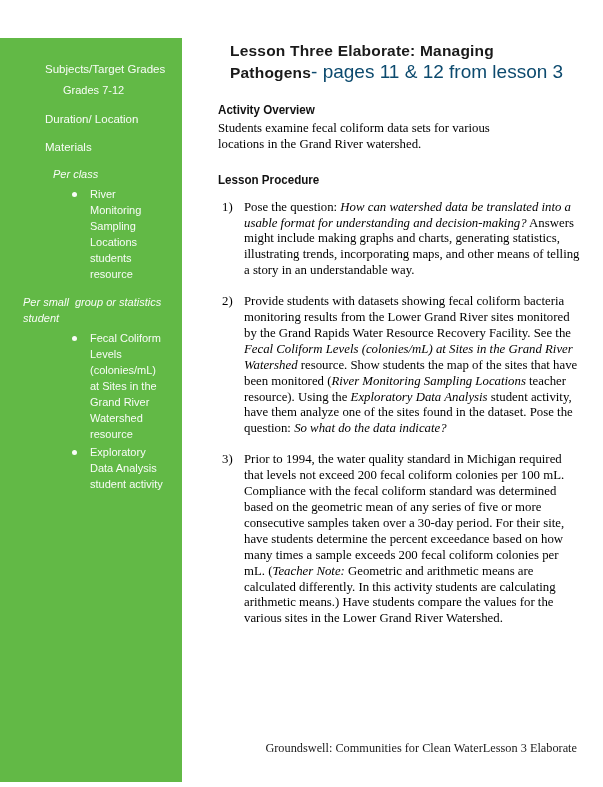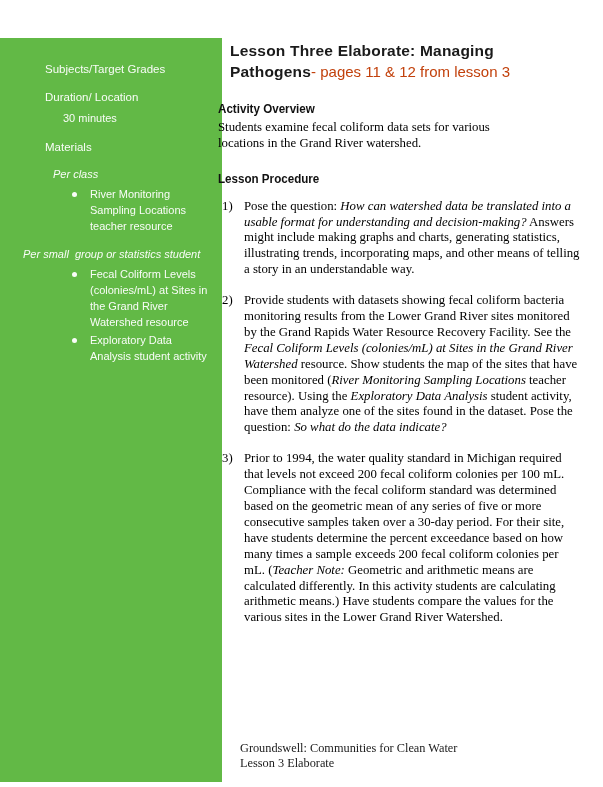--- a/index.html
+++ b/index.html
@@ -7,21 +7,21 @@
     position:relative;
     width:603px;height:787px;
     background:#ffffff;
     font-family:"Liberation Sans",sans-serif;
     overflow:hidden;
   }
   
   .sidebar{
     position:absolute;
     left:0;top:38px;
-    width:222px;height:744px;
+    width:182px;height:744px;
     background:#62B946;
     box-sizing:border-box;
     padding:24px 14px 0 45px;
     color:rgba(255,255,255,0.96);
     font-size:11px;
     line-height:16px;
   }
   .sb-heading{font-size:11.5px;line-height:14px;margin-bottom:6px;}
   .sb-section{margin-bottom:14px;}
   .sb-line{margin-left:18px;}
@@ -45,23 +45,23 @@
   .doc-title{
     margin:12px;
     font-size:15.5px;
     line-height:21px;
     font-weight:bold;
     color:#1a1a1a;
     letter-spacing:0.2px;
   }
   .doc-title .title-suffix{
     font-weight:normal;
-    font-size:15px;
+    font-size:19px;
     letter-spacing:0;
-    color:#c2410c;
+    color:#0c4a6e;
   }
   .section-heading{
     display:inline-block;
     margin:0;
     font-size:13.5px;
     line-height:15px;
     font-weight:bold;
     color:#111;
     transform:scaleX(0.86);
     transform-origin:left center;
@@ -83,50 +83,49 @@
     line-height:15.9px;
   }
   .proc-num{flex:0 0 22px;}
   .proc-text{flex:1 1 auto;max-width:338px;}
   .proc-text i{font-style:italic;}
   
   .footer{
     position:absolute;
     left:240px;right:26px;top:741px;
     display:flex;
-    justify-content:flex-start;
+    justify-content:flex-end;
     font-size:12.3px;
     color:#1a1a1a;
-    flex-direction:column;
   }
 </style>
 </head>
 <body>
 
 <div class="page">
 
   <aside class="sidebar">
 
     <div class="sb-section">
       <div class="sb-heading">Subjects/Target Grades</div>
+      <div class="sb-line">Grades 7-12</div>
     </div>
 
     <div class="sb-section">
       <div class="sb-heading">Duration/ Location</div>
-      <div class="sb-line">30 minutes</div>
     </div>
 
     <div class="sb-section">
       <div class="sb-heading">Materials</div>
 
       <div class="sb-group-label">Per class</div>
       <ul class="sb-list">
         <li>
           <span class="sb-bullet"></span>
-          <span>River Monitoring Sampling Locations teacher resource</span>
+          <span>River Monitoring Sampling Locations students resource</span>
         </li>
       </ul>
 
       <div class="sb-group-label wide">Per small  group or statistics student</div>
       <ul class="sb-list">
         <li>
           <span class="sb-bullet"></span>
           <span>Fecal Coliform Levels (colonies/mL) at Sites in the Grand River Watershed resource</span>
         </li>
         <li>

